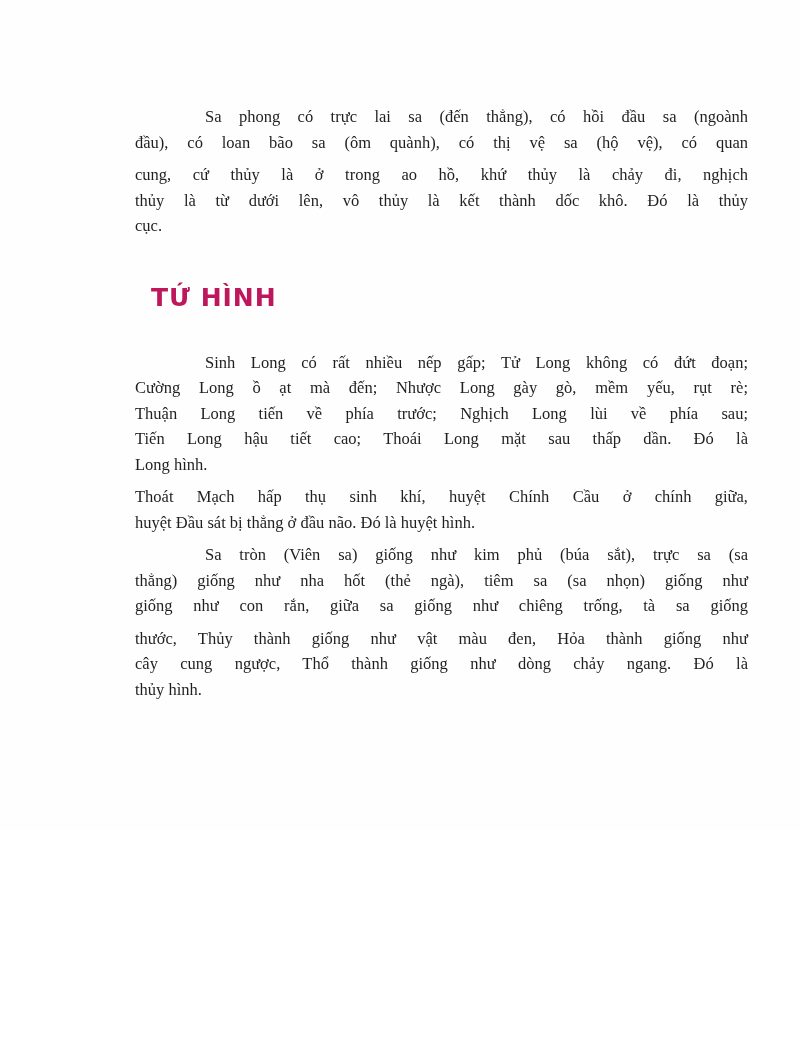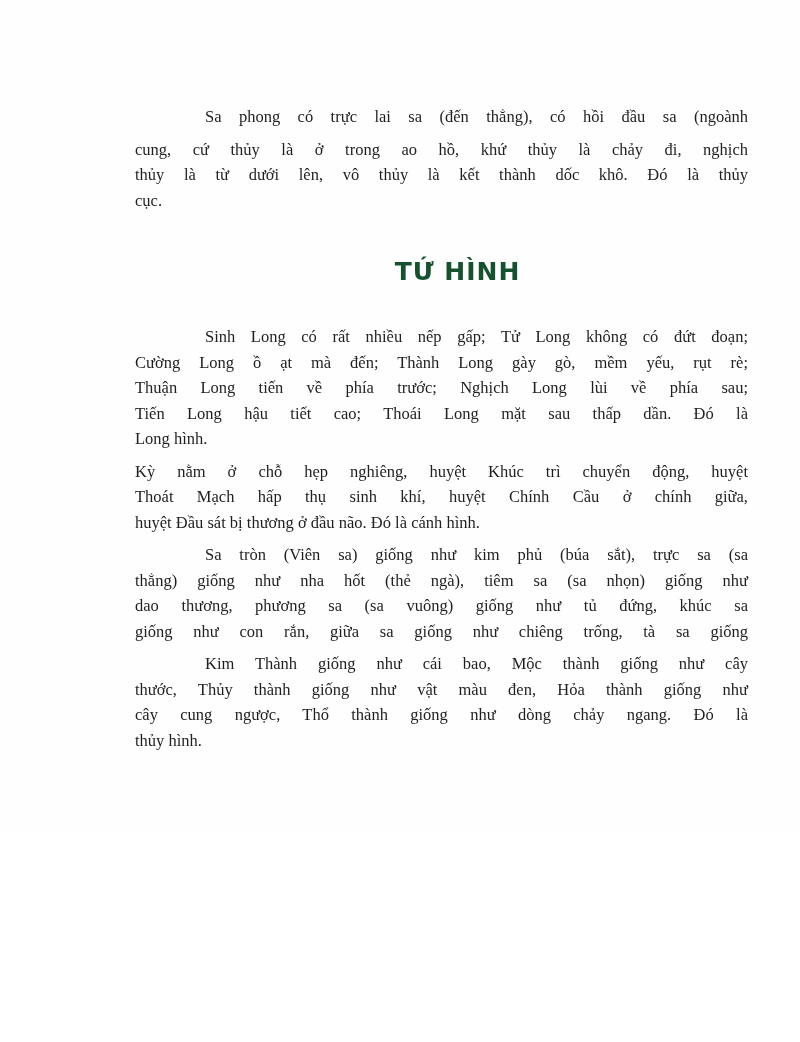--- a/index.html
+++ b/index.html
@@ -30,22 +30,22 @@
     text-align-last: justify;
     -moz-text-align-last: justify;
   }
   .line.first { text-indent: 70px; }
   .line.plast { text-align-last: left; -moz-text-align-last: left; }
   .heading {
     font-family: "DejaVu Sans", sans-serif;
     font-weight: bold;
     font-size: 25px;
     letter-spacing: 1px;
-    color: #14532d;
-    text-align: center;
+    color: #be185d;
+    text-align: left;
     transform: translateX(16px);
     margin: 44px 0 37px 0;
     line-height: 30px;
   }
   .watermark {
     position: absolute;
     left: 637px;
     top: 990px;
     display: flex;
     align-items: flex-start;
@@ -85,53 +85,51 @@
 </style>
 </head>
 <body>
 
 <div class="page">
 
   <div class="text-block">
 
     <div class="para">
       <div class="line first">Sa phong có trực lai sa (đến thẳng), có hồi đầu sa (ngoành</div>
+      <div class="line">đầu), có loan bão sa (ôm quành), có thị vệ sa (hộ vệ), có quan</div>
     </div>
 
     <div class="para">
       <div class="line">cung, cứ thủy là ở trong ao hồ, khứ thủy là chảy đi, nghịch</div>
       <div class="line">thủy là từ dưới lên, vô thủy là kết thành dốc khô. Đó là thủy</div>
       <div class="line plast">cục.</div>
     </div>
 
     <div class="heading">TỨ HÌNH</div>
 
     <div class="para">
       <div class="line first">Sinh Long có rất nhiều nếp gấp; Tử Long không có đứt đoạn;</div>
-      <div class="line">Cường Long ồ ạt mà đến; Thành Long gày gò, mềm yếu, rụt rè;</div>
+      <div class="line">Cường Long ồ ạt mà đến; Nhược Long gày gò, mềm yếu, rụt rè;</div>
       <div class="line">Thuận Long tiến về phía trước; Nghịch Long lùi về phía sau;</div>
       <div class="line">Tiến Long hậu tiết cao; Thoái Long mặt sau thấp dần. Đó là</div>
       <div class="line plast">Long hình.</div>
     </div>
 
     <div class="para">
-      <div class="line">Kỳ nằm ở chỗ hẹp nghiêng, huyệt Khúc trì chuyển động, huyệt</div>
       <div class="line">Thoát Mạch hấp thụ sinh khí, huyệt Chính Cầu ở chính giữa,</div>
-      <div class="line plast">huyệt Đầu sát bị thương ở đầu não. Đó là cánh hình.</div>
+      <div class="line plast">huyệt Đầu sát bị thẳng ở đầu não. Đó là huyệt hình.</div>
     </div>
 
     <div class="para">
       <div class="line first">Sa tròn (Viên sa) giống như kim phủ (búa sắt), trực sa (sa</div>
       <div class="line">thẳng) giống như nha hốt (thẻ ngà), tiêm sa (sa nhọn) giống như</div>
-      <div class="line">dao thương, phương sa (sa vuông) giống như tủ đứng, khúc sa</div>
       <div class="line">giống như con rắn, giữa sa giống như chiêng trống, tà sa giống</div>
     </div>
 
     <div class="para">
-      <div class="line first">Kim Thành giống như cái bao, Mộc thành giống như cây</div>
       <div class="line">thước, Thủy thành giống như vật màu đen, Hỏa thành giống như</div>
       <div class="line">cây cung ngược, Thổ thành giống như dòng chảy ngang. Đó là</div>
       <div class="line plast">thủy hình.</div>
     </div>
 
   </div>
 
   <div class="dot dot1"></div>
   <div class="dot dot2"></div>
 

